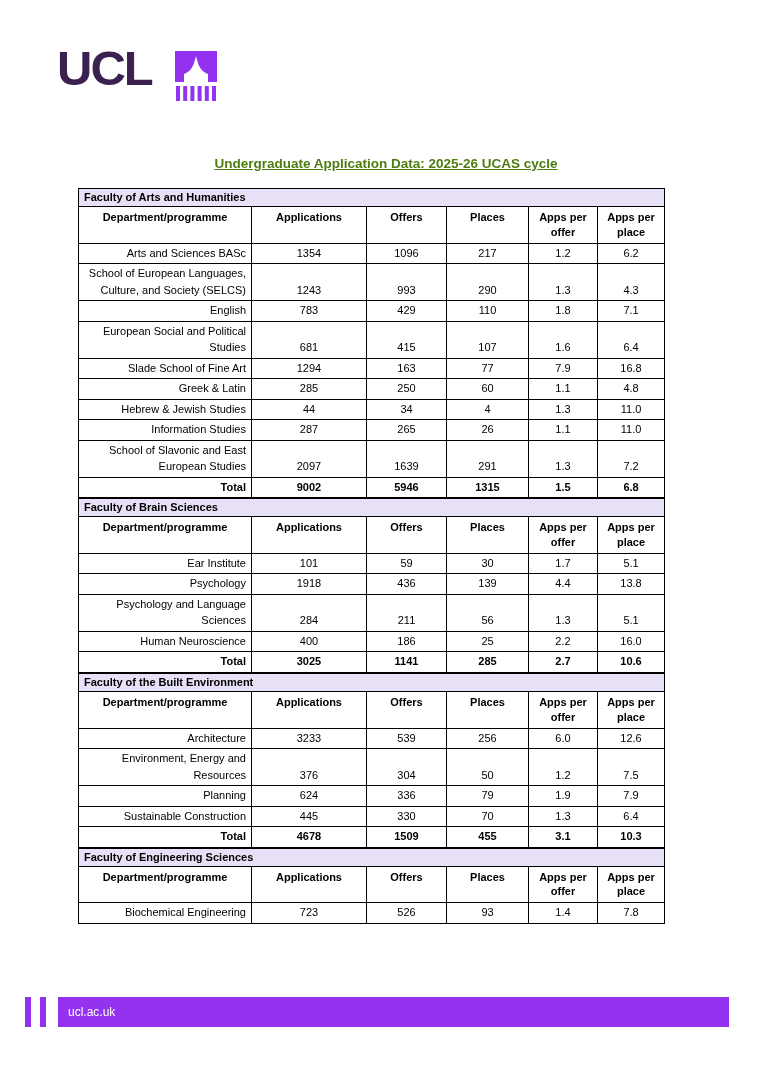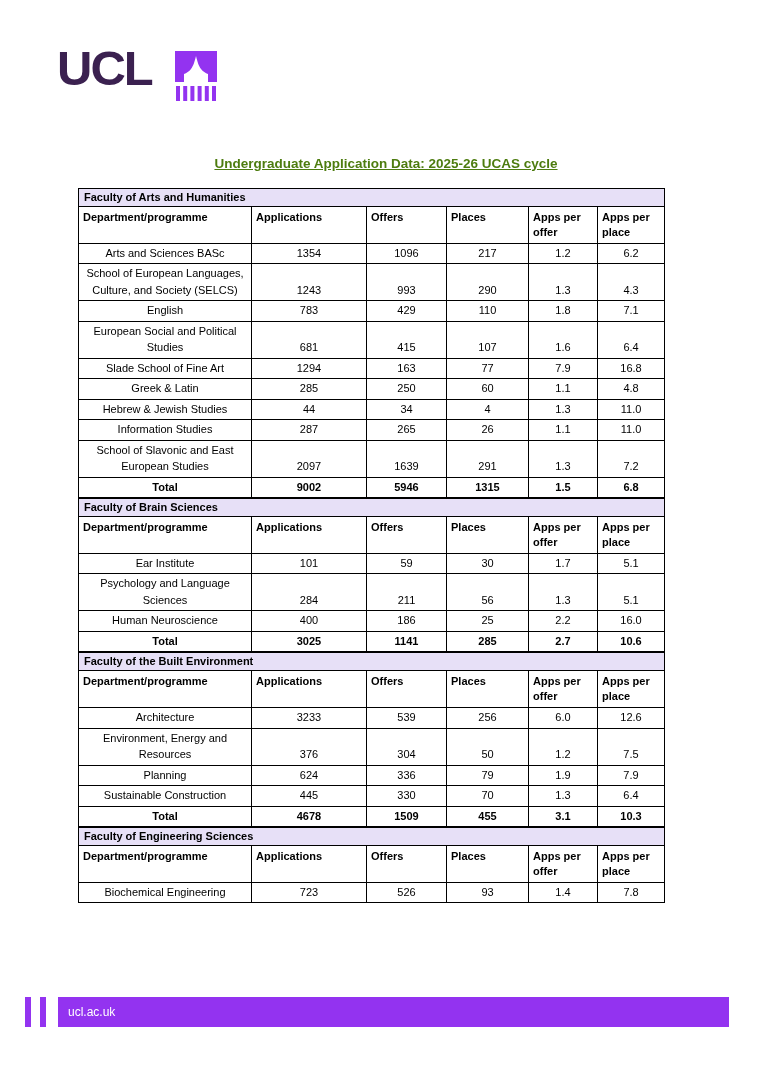--- a/index.html
+++ b/index.html
@@ -36,25 +36,25 @@
     border: 1.5px solid #000;
     font-size: 11px;
   }
   #tables table.data-table:first-child { margin-top: 0; }
   table.data-table th, table.data-table td { border: 1px solid #000; }
   td.faculty-cell {
     background: #e7e0f7; font-weight: bold;
     text-align: left; padding: 2px 5px 3px; font-size: 11px;
   }
   table.data-table th {
-    font-weight: bold; text-align: left; vertical-align: top;
+    font-weight: bold; text-align: center; vertical-align: top;
     padding: 3px 4px; line-height: 1.35; height: 32px;
   }
   table.data-table td.dept {
-    text-align: center; vertical-align: bottom;
+    text-align: right; vertical-align: bottom;
     padding: 1px 5px 2px; line-height: 1.5;
   }
   table.data-table td.num {
     text-align: center; vertical-align: bottom;
     padding: 1px 4px 2px; line-height: 1.5;
   }
   tr.total-row td { font-weight: bold; }
   
   .footer { position: absolute; top: 997px; left: 0; width: 100%; height: 30px; text-align: right; }
   .footer-tick { position: absolute; top: 0; height: 30px; width: 6px; background: #9333f0; }
@@ -214,20 +214,28 @@
         </tr>
         <tr>
           <td class="dept">Ear Institute</td>
           <td class="num">101</td>
           <td class="num">59</td>
           <td class="num">30</td>
           <td class="num">1.7</td>
           <td class="num">5.1</td>
         </tr>
         <tr>
+          <td class="dept">Psychology</td>
+          <td class="num">1918</td>
+          <td class="num">436</td>
+          <td class="num">139</td>
+          <td class="num">4.4</td>
+          <td class="num">13.8</td>
+        </tr>
+        <tr>
           <td class="dept">Psychology and Language Sciences</td>
           <td class="num">284</td>
           <td class="num">211</td>
           <td class="num">56</td>
           <td class="num">1.3</td>
           <td class="num">5.1</td>
         </tr>
         <tr>
           <td class="dept">Human Neuroscience</td>
           <td class="num">400</td>

